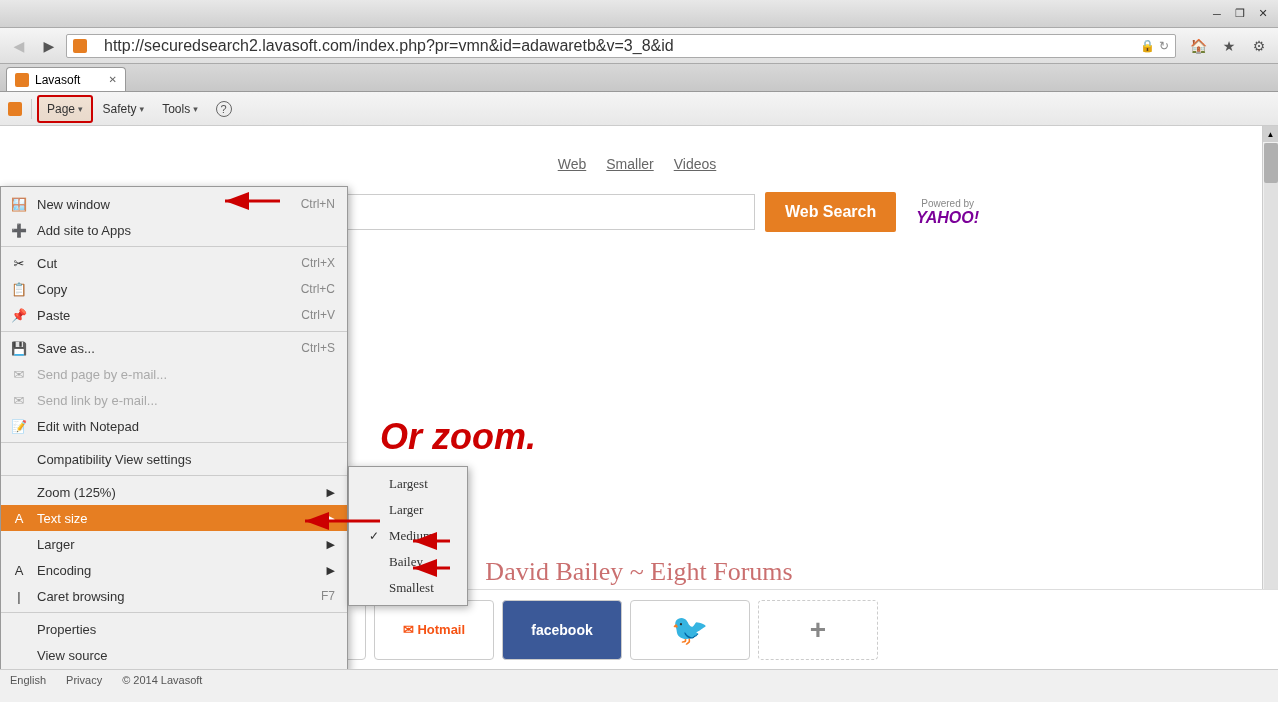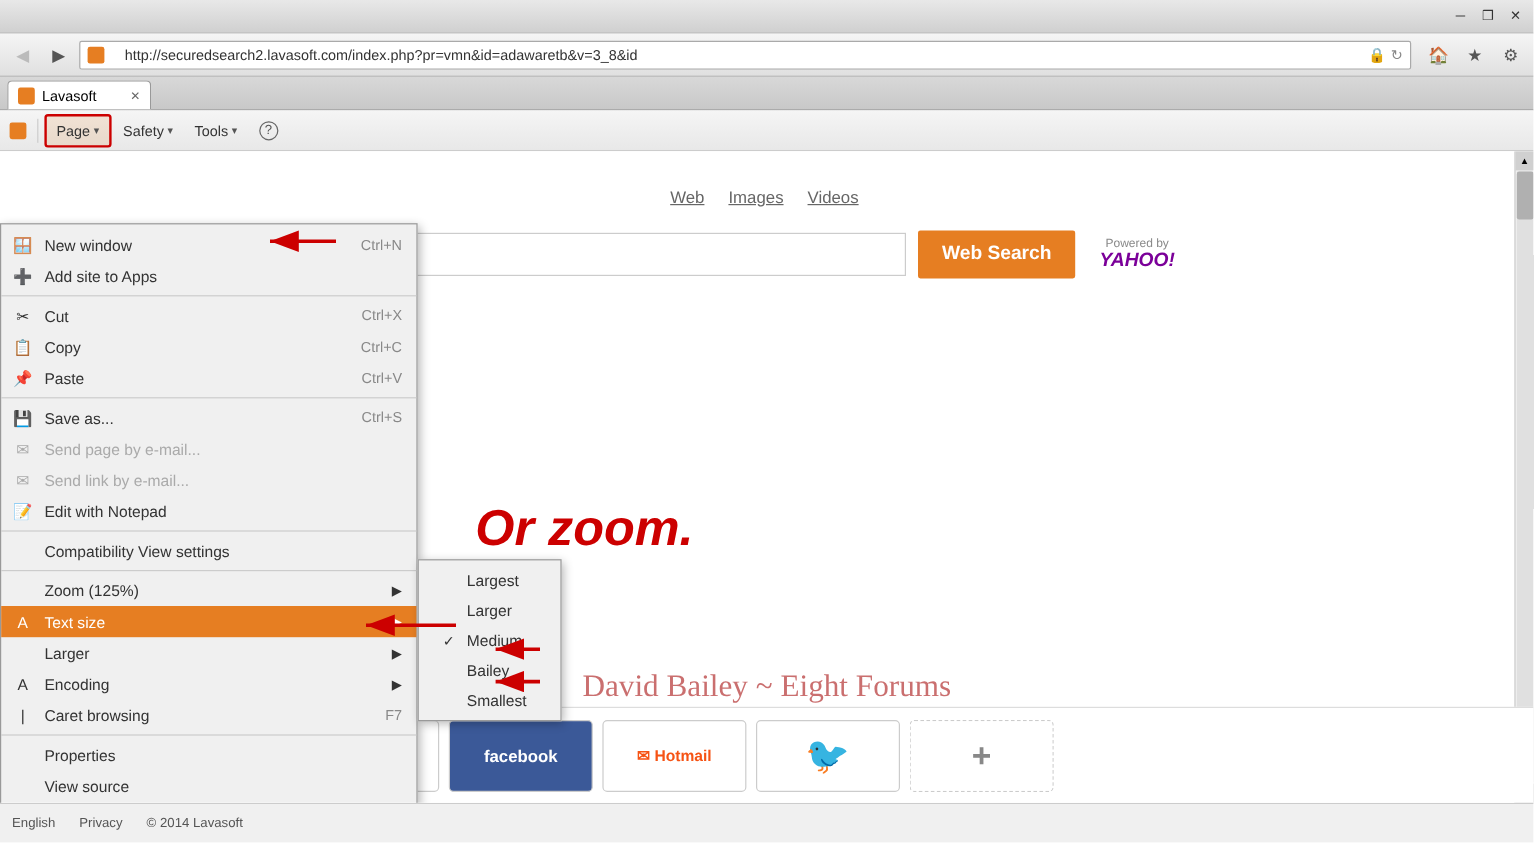--- a/index.html
+++ b/index.html
@@ -32,21 +32,21 @@
       flex: 1;
       height: 24px;
       border: 1px solid #aaa;
       border-radius: 2px;
       padding: 0 6px;
       font-size: 12px;
       background: #fff;
       display: flex;
       align-items: center;
     }
-    .address-bar-input { flex: 1; border: none; outline: none; font-size: 12px; background: transparent; padding-left: 11px; }
+    .address-bar-input { flex: 1; border: none; outline: none; font-size: 16px; background: transparent; padding-left: 11px; }
     .tab-bar {
       background: linear-gradient(to bottom, #d8d8d8, #c8c8c8);
       height: 28px;
       display: flex;
       align-items: flex-end;
       padding: 0 6px;
       border-bottom: 1px solid #999;
     }
     .tab {
       height: 24px;
@@ -160,20 +160,21 @@
     .submenu {
       position: absolute;
       left: 348px;
       top: 340px;
       width: 120px;
       background: #f0f0f0;
       border: 1px solid #999;
       box-shadow: 2px 2px 8px rgba(0,0,0,0.3);
       z-index: 101;
       padding: 4px 12px;
+      font-family: Liberation Serif, serif;
     }
     .submenu-item {
       display: flex;
       align-items: center;
       padding: 5px 12px 5px 28px;
       cursor: pointer;
       color: #333;
       font-size: 13px;
       min-height: 24px;
       position: relative;
@@ -221,39 +222,38 @@
     .ql-icon.facebook { background: #3b5998; color: #fff; }
     .ql-icon.hotmail { background: #fff; }
     .ql-icon.twitter { color: #1da1f2; font-size: 36px; }
     .ql-icon.add-btn { border-style: dashed; color: #888; font-size: 28px; }
 
     .status-bar {
       height: 24px;
       background: #f0f0f0;
       border-top: 1px solid #ccc;
       display: flex;
-      align-items: center;
+      align-items: flex-end;
       padding: 16px 10px;
       font-size: 11px;
       color: #555;
       gap: 20px;
     }
 
     
     .tutorial-text {
       position: absolute;
       top: 290px;
       left: 380px;
-      font-size: 42px;
+      font-size: 36px;
       font-weight: bold;
       color: #cc0000;
       font-style: italic;
       pointer-events: none;
       z-index: 50;
-      margin-left: 16px;
     }
 
     .page-menu-btn-highlight {
       border: 2px solid #cc0000 !important;
     }
 
     
     .right-scrollbar {
       position: absolute;
       right: 0;
@@ -340,21 +340,21 @@
     <div class="scroll-btn">▲</div>
     <div style="flex:1;background:#e0e0e0;width:14px;margin:1px;position:relative;">
       <div style="position:absolute;top:0;left:0;width:100%;height:40px;background:#b0b0b0;border-radius:2px;"></div>
     </div>
     <div class="scroll-btn">▼</div>
   </div>
 
   <div class="search-area" style="margin-right:4px;">
     <div class="search-nav">
       <a>Web</a>
-      <a>Images</a>
+      <a>Smaller</a>
       <a>Videos</a>
     </div>
     <div class="search-input-row">
       <input class="search-input" type="text" style="">
       <button class="search-btn">Web Search</button>
       <div class="yahoo-logo">
         <div style="font-size:10px;color:#888;">Powered by</div>
         <span>YAHOO!</span>
       </div>
     </div>
@@ -481,25 +481,25 @@
   <div class="quick-launch">
     <span class="ql-label">Quick Launch</span>
     <div class="ql-icon amazon">
       <span style="font-size:13px;font-weight:bold;color:#e47911;">amazon<span style="color:#333;">.com</span></span>
     </div>
     <div class="ql-icon ebay">
       <span style="font-size:20px;font-weight:bold;">
         <span style="color:#e53238;">e</span><span style="color:#0064d2;">b</span><span style="color:#f5af02;">a</span><span style="color:#86b817;">y</span>
       </span>
     </div>
+    <div class="ql-icon hotmail">
+      <span style="font-size:13px;color:#f65314;font-weight:bold;">✉ Hotmail</span>
+    </div>
     <div class="ql-icon facebook">
       <span style="font-size:14px;font-weight:bold;color:#fff;">facebook</span>
-    </div>
-    <div class="ql-icon hotmail">
-      <span style="font-size:13px;color:#f65314;font-weight:bold;">✉ Hotmail</span>
     </div>
     <div class="ql-icon twitter">
       <span style="color:#1da1f2;font-size:30px;">🐦</span>
     </div>
     <div class="ql-icon add-btn">
       <span>+</span>
     </div>
   </div>
 
   <div class="watermark">David Bailey ~ Eight Forums</div>

